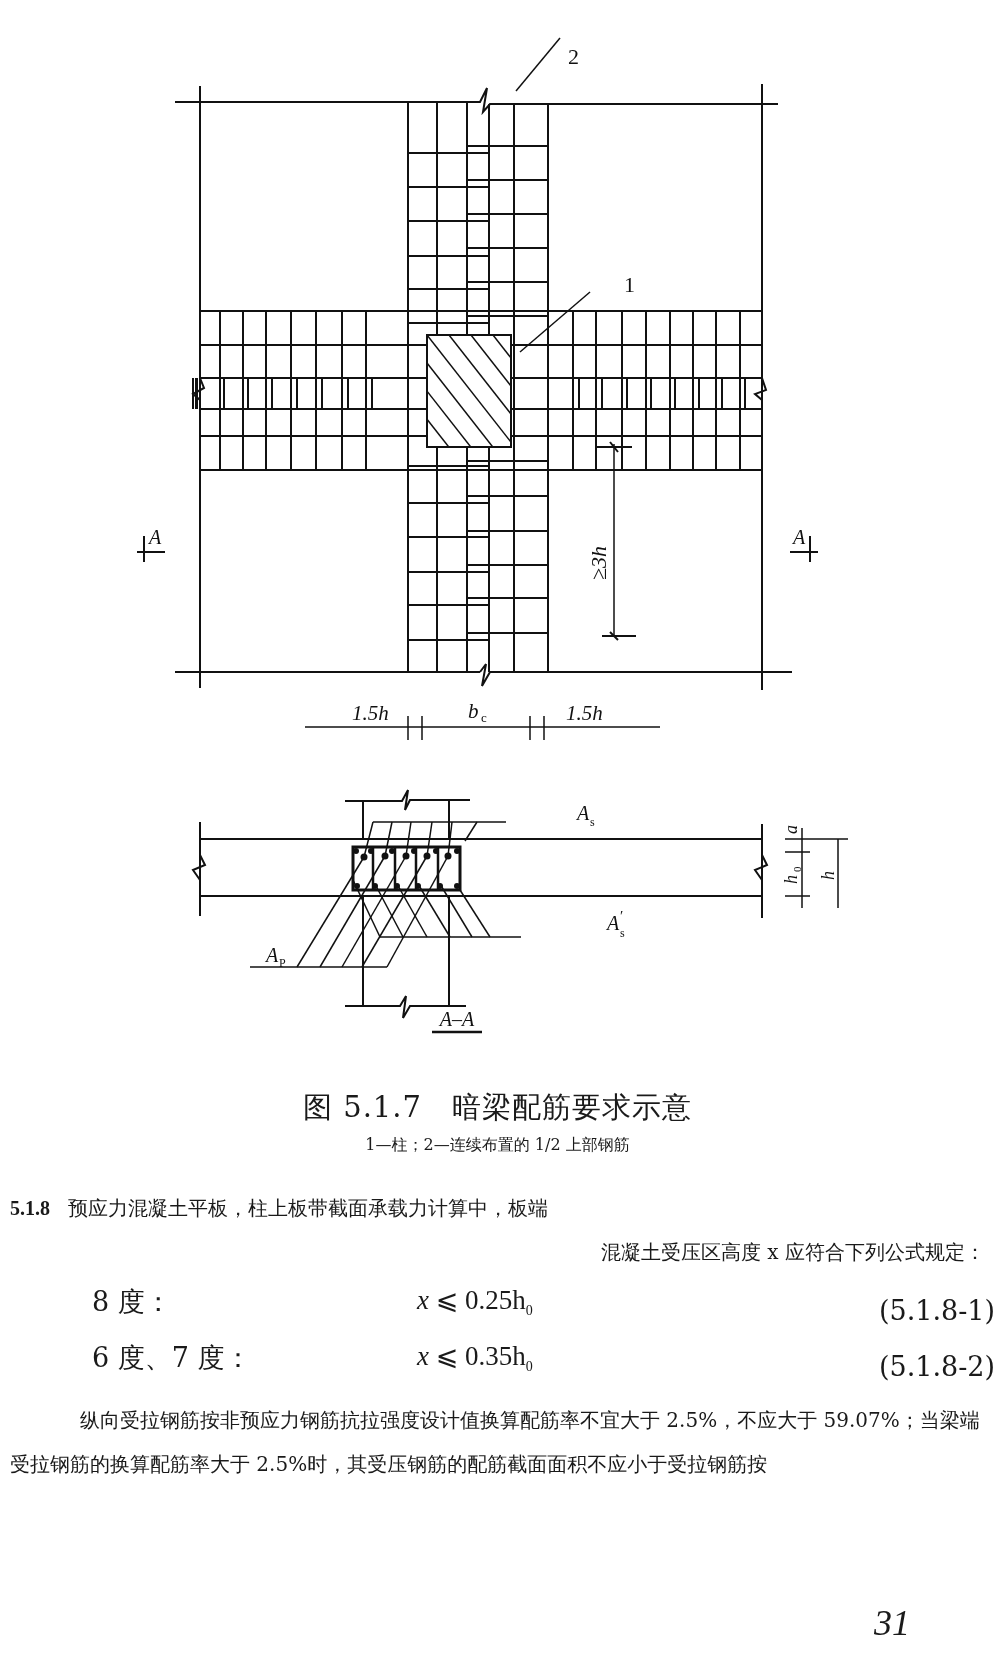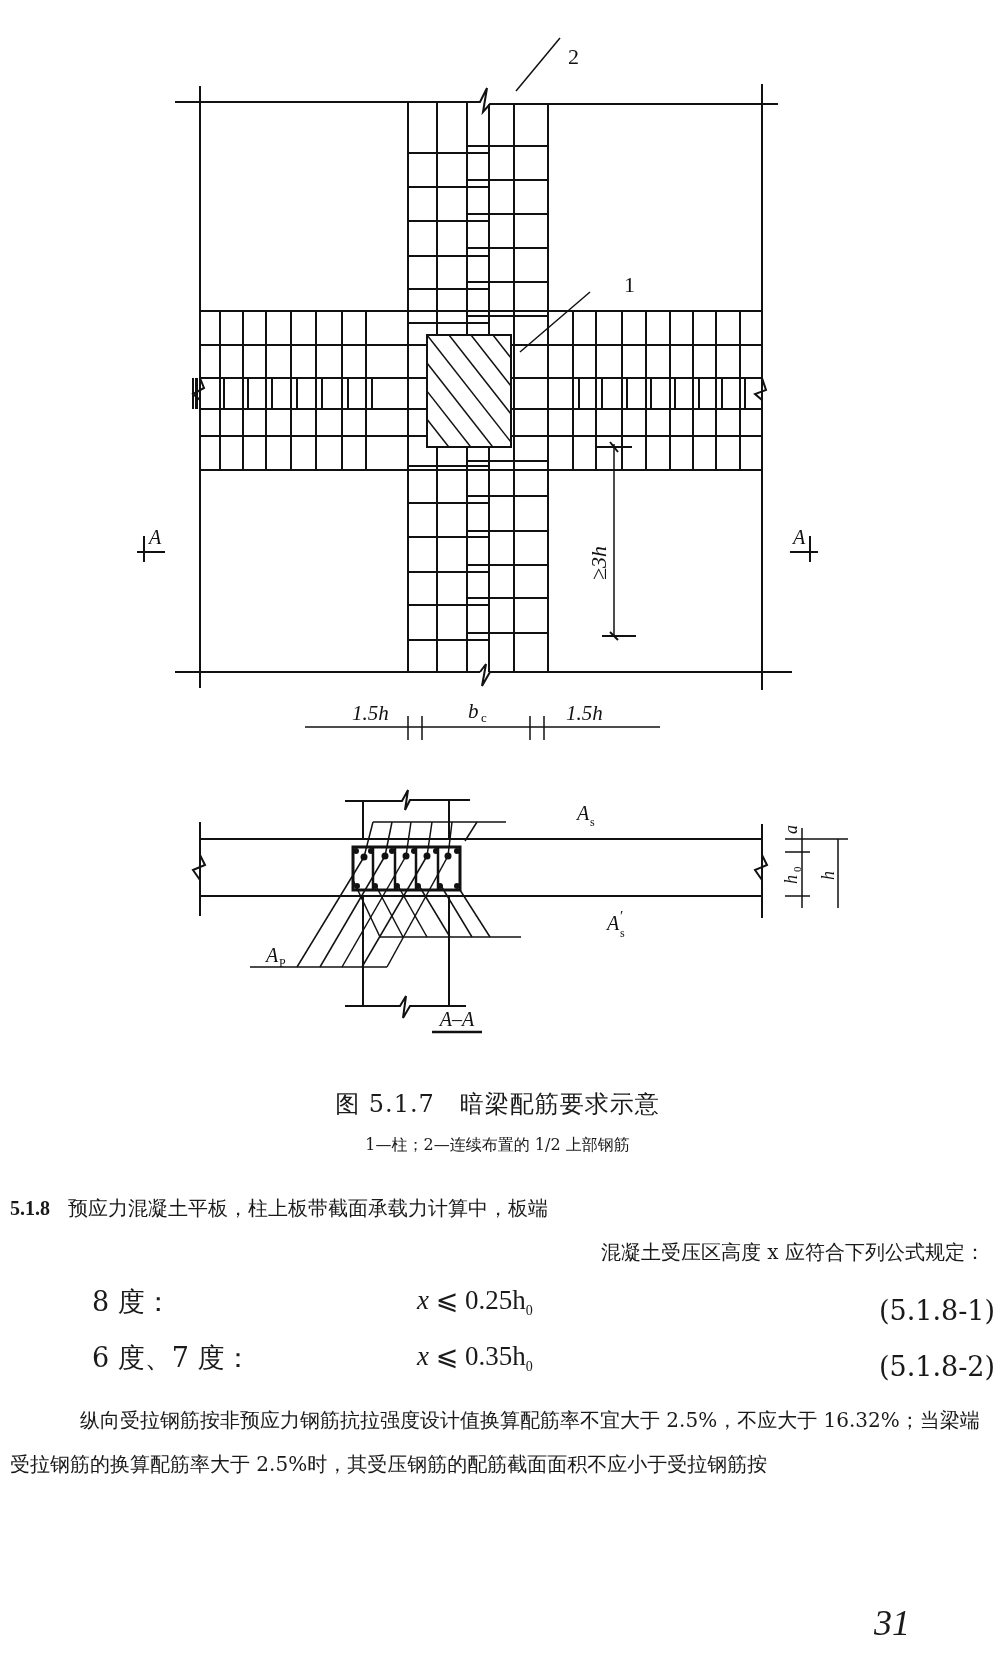--- a/index.html
+++ b/index.html
@@ -2,21 +2,21 @@
 <html><head>
 <meta charset="utf-8">
 <style>
   html, body { margin: 0; padding: 0; background: #ffffff; }
   body { width: 995px; height: 1656px; position: relative; overflow: hidden;
          font-family: "DejaVu Serif", "Liberation Serif", serif; color: #1a1a1a; }
   #figure { position: absolute; left: 0; top: 0; width: 995px; height: 1040px; }
   .lbl { font-family: "Liberation Serif", "DejaVu Serif", serif; font-style: italic; fill: #111; }
   .lbl-up { font-family: "Liberation Serif", "DejaVu Serif", serif; fill: #111; }
   .caption { position: absolute; left: 0; width: 995px; text-align: center; }
-  .cap-title { top: 1088px; font-size: 24px; letter-spacing: 1px; }
+  .cap-title { top: 1088px; font-size: 29px; letter-spacing: 1px; }
   .cap-sub { top: 1135px; font-size: 16px; }
   .para { position: absolute; left: 10px; width: 975px; font-size: 20px; line-height: 44px; }
   .para .clause-no { font-family: "Liberation Serif", serif; font-weight: bold; margin-right: 18px; }
   .p1 { top: 1186px; }
   .p1b { top: 1230px; text-align: right; }
   .eq { position: absolute; left: 12px; width: 995px; height: 44px; font-size: 27px; }
   .eq .cond { position: absolute; left: 80px; }
   .eq .formula { position: absolute; left: 405px; font-family: Liberation Serif, serif; }
   .eq .formula i { font-style: italic; }
   .eq .num { position: absolute; right: 12px; margin-top: 11px; }
@@ -304,15 +304,15 @@
   <span class="cond">8 度：</span>
   <span class="formula"><i>x</i> <span>⩽</span> <span>0.25h</span><sub style="font-size:14px">0</sub></span>
   <span class="num">(5.1.8-1)</span>
 </div>
 <div class="eq eq2">
   <span class="cond">6 度、7 度：</span>
   <span class="formula"><i>x</i> <span>⩽</span> <span>0.35h</span><sub style="font-size:14px">0</sub></span>
   <span class="num">(5.1.8-2)</span>
 </div>
 
-<div class="para p2">纵向受拉钢筋按非预应力钢筋抗拉强度设计值换算配筋率不宜大于 2.5%，不应大于 16.32%；当梁端受拉钢筋的换算配筋率大于 2.5%时，其受压钢筋的配筋截面面积不应小于受拉钢筋按</div>
+<div class="para p2">纵向受拉钢筋按非预应力钢筋抗拉强度设计值换算配筋率不宜大于 2.5%，不应大于 59.07%；当梁端受拉钢筋的换算配筋率大于 2.5%时，其受压钢筋的配筋截面面积不应小于受拉钢筋按</div>
 
 <div class="page-num">31</div>
 
 </body></html>

